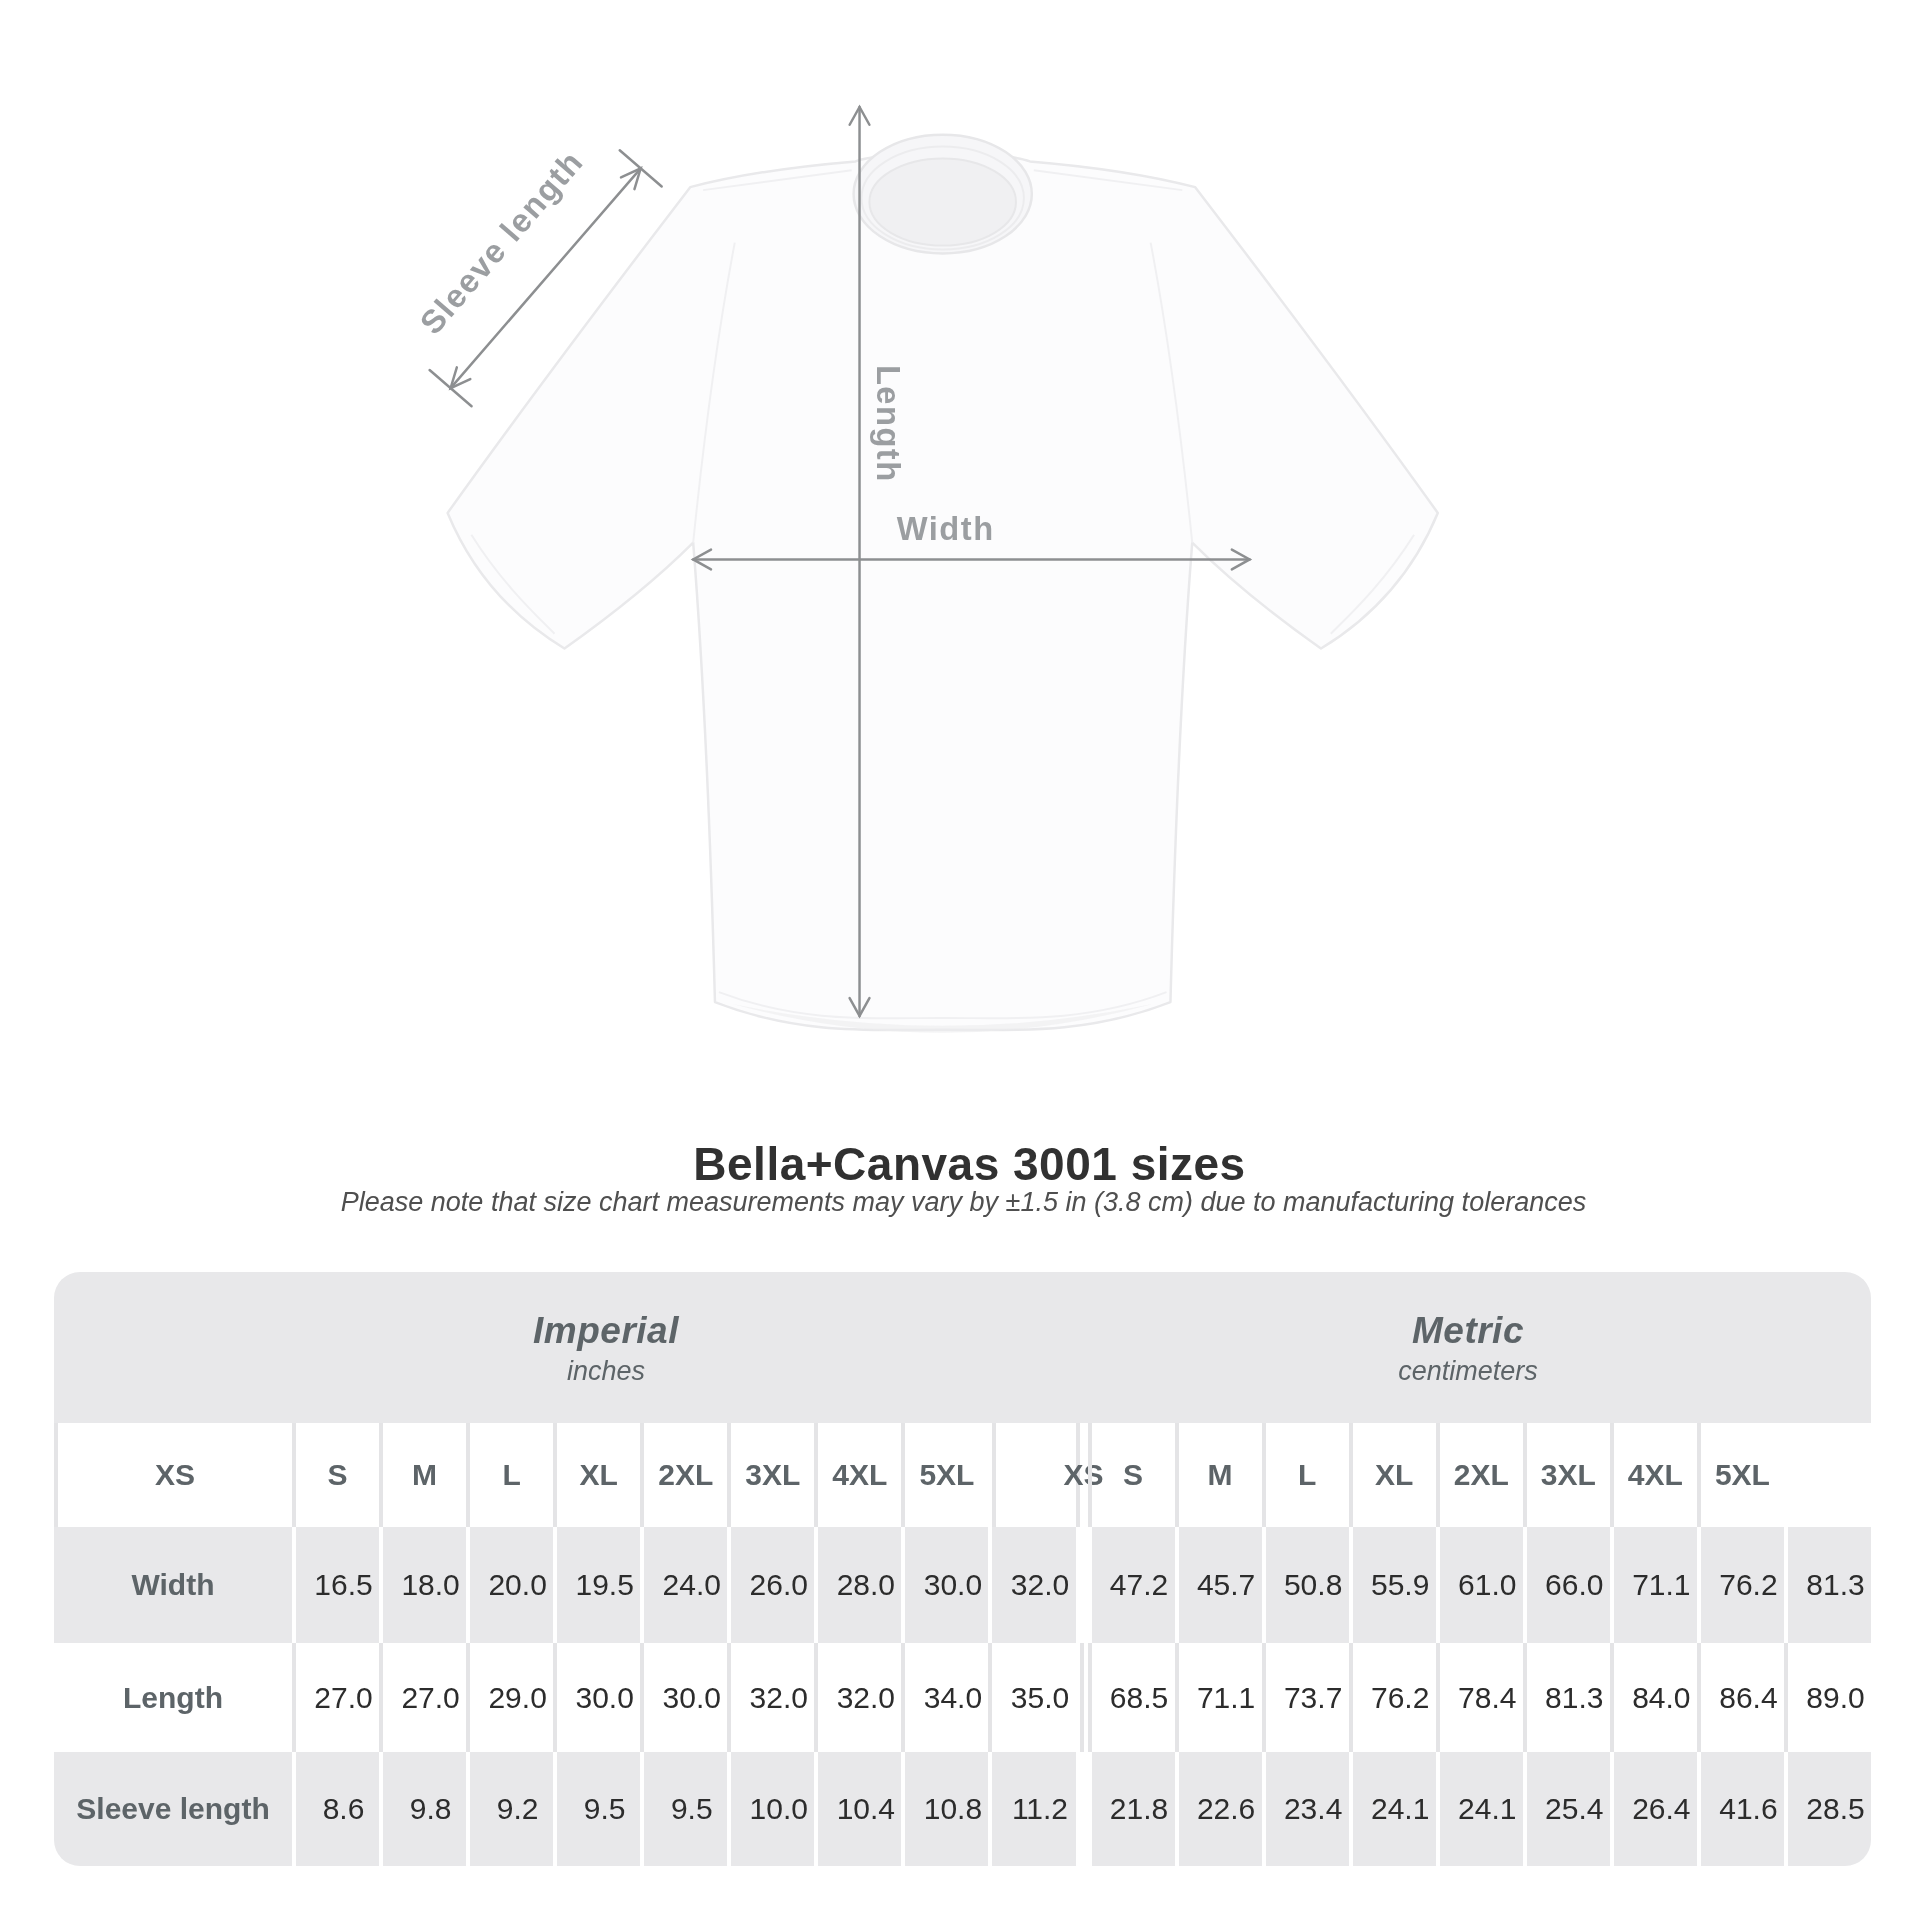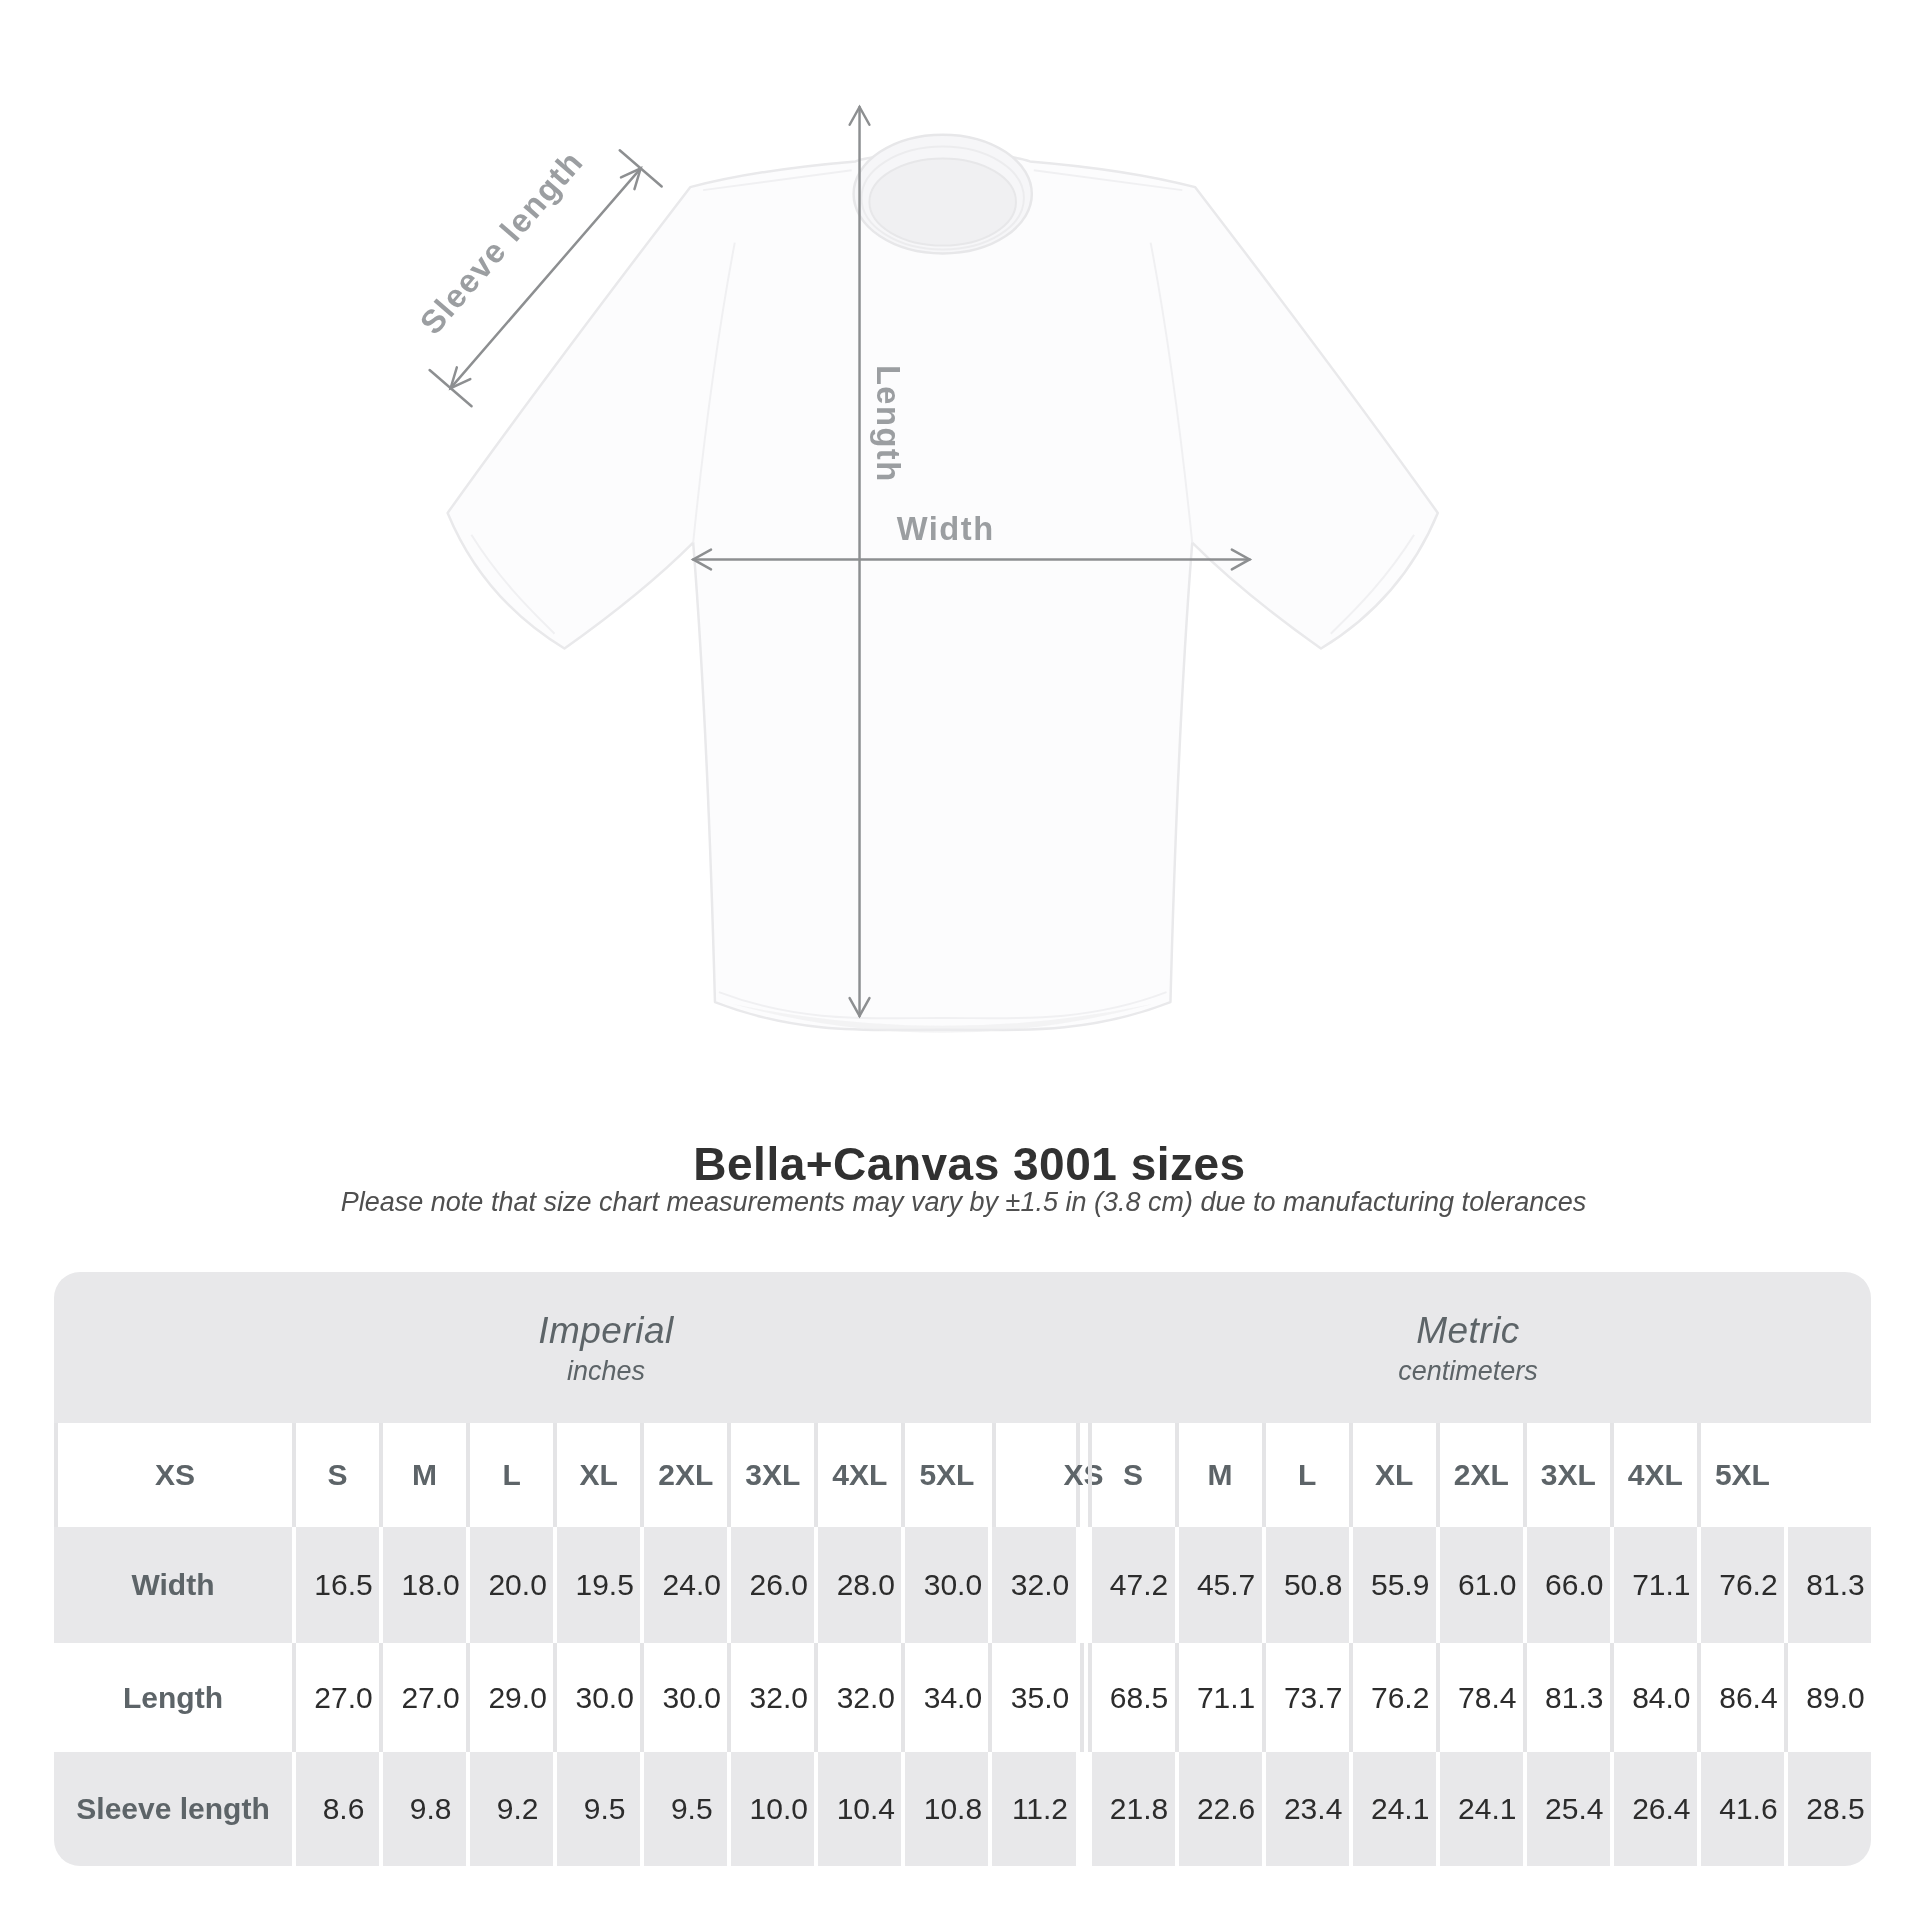--- a/index.html
+++ b/index.html
@@ -29,21 +29,21 @@
               font-size:27px;font-style:italic;color:var(--subtitle-text);}
 
   
   .sizetable{position:absolute;left:54px;top:1272px;width:1817px;}
   .trow{display:grid;grid-template-columns:238px repeat(9,1fr) 12px repeat(9,1fr);}
   .band-row{height:151px;}
   .band{grid-column:1/-1;position:relative;background:var(--table-gray);
         border-radius:26px 26px 0 0;}
   .sec{position:absolute;top:50%;transform:translate(-50%,-50%);text-align:center;
        color:var(--slate-text);white-space:nowrap;}
-  .sec-title{font-size:37px;font-weight:normal;font-style:italic;letter-spacing:0.5px;}
+  .sec-title{font-size:37px;font-weight:bold;font-style:italic;letter-spacing:0.5px;}
   .sec-sub{font-size:27px;font-style:italic;margin-top:4px;}
   .sec-imperial{left:552px;}
   .sec-metric{left:1414px;}
 
   .size-row{height:104px;}
   .row-0{height:116px;}
   .row-1{height:109px;}
   .row-2{height:114px;}
 
   .cell{display:flex;align-items:center;justify-content:center;}

